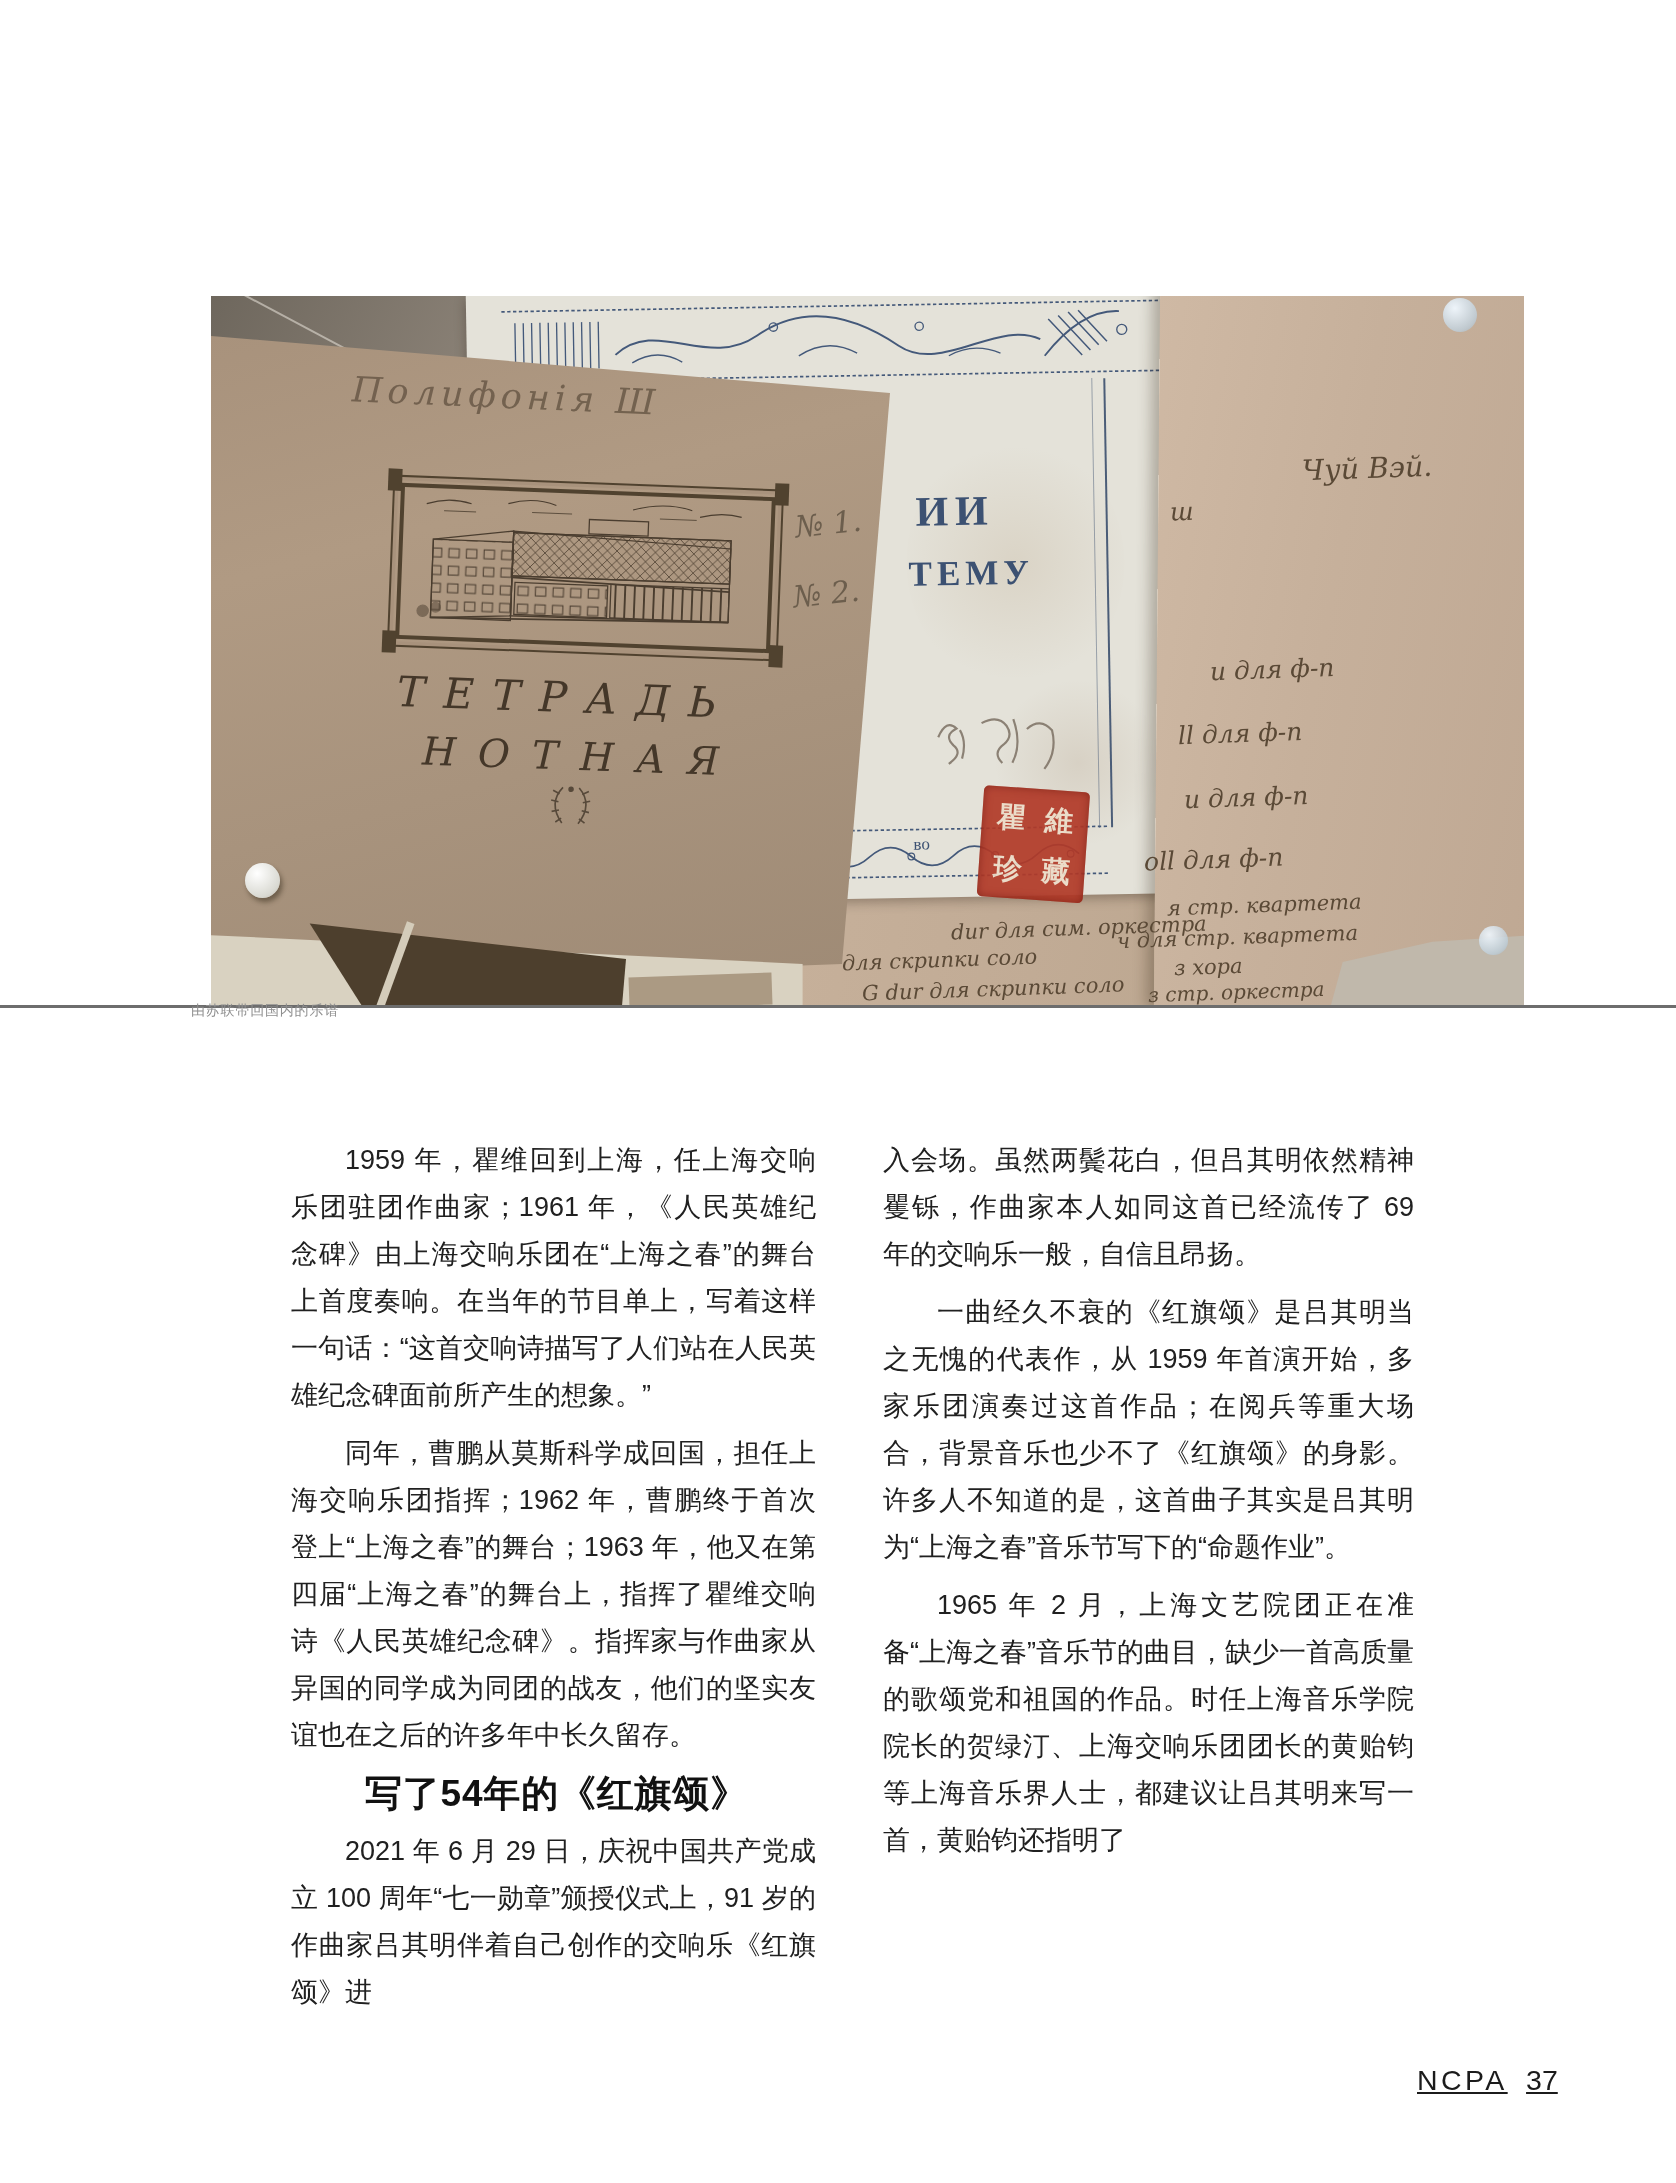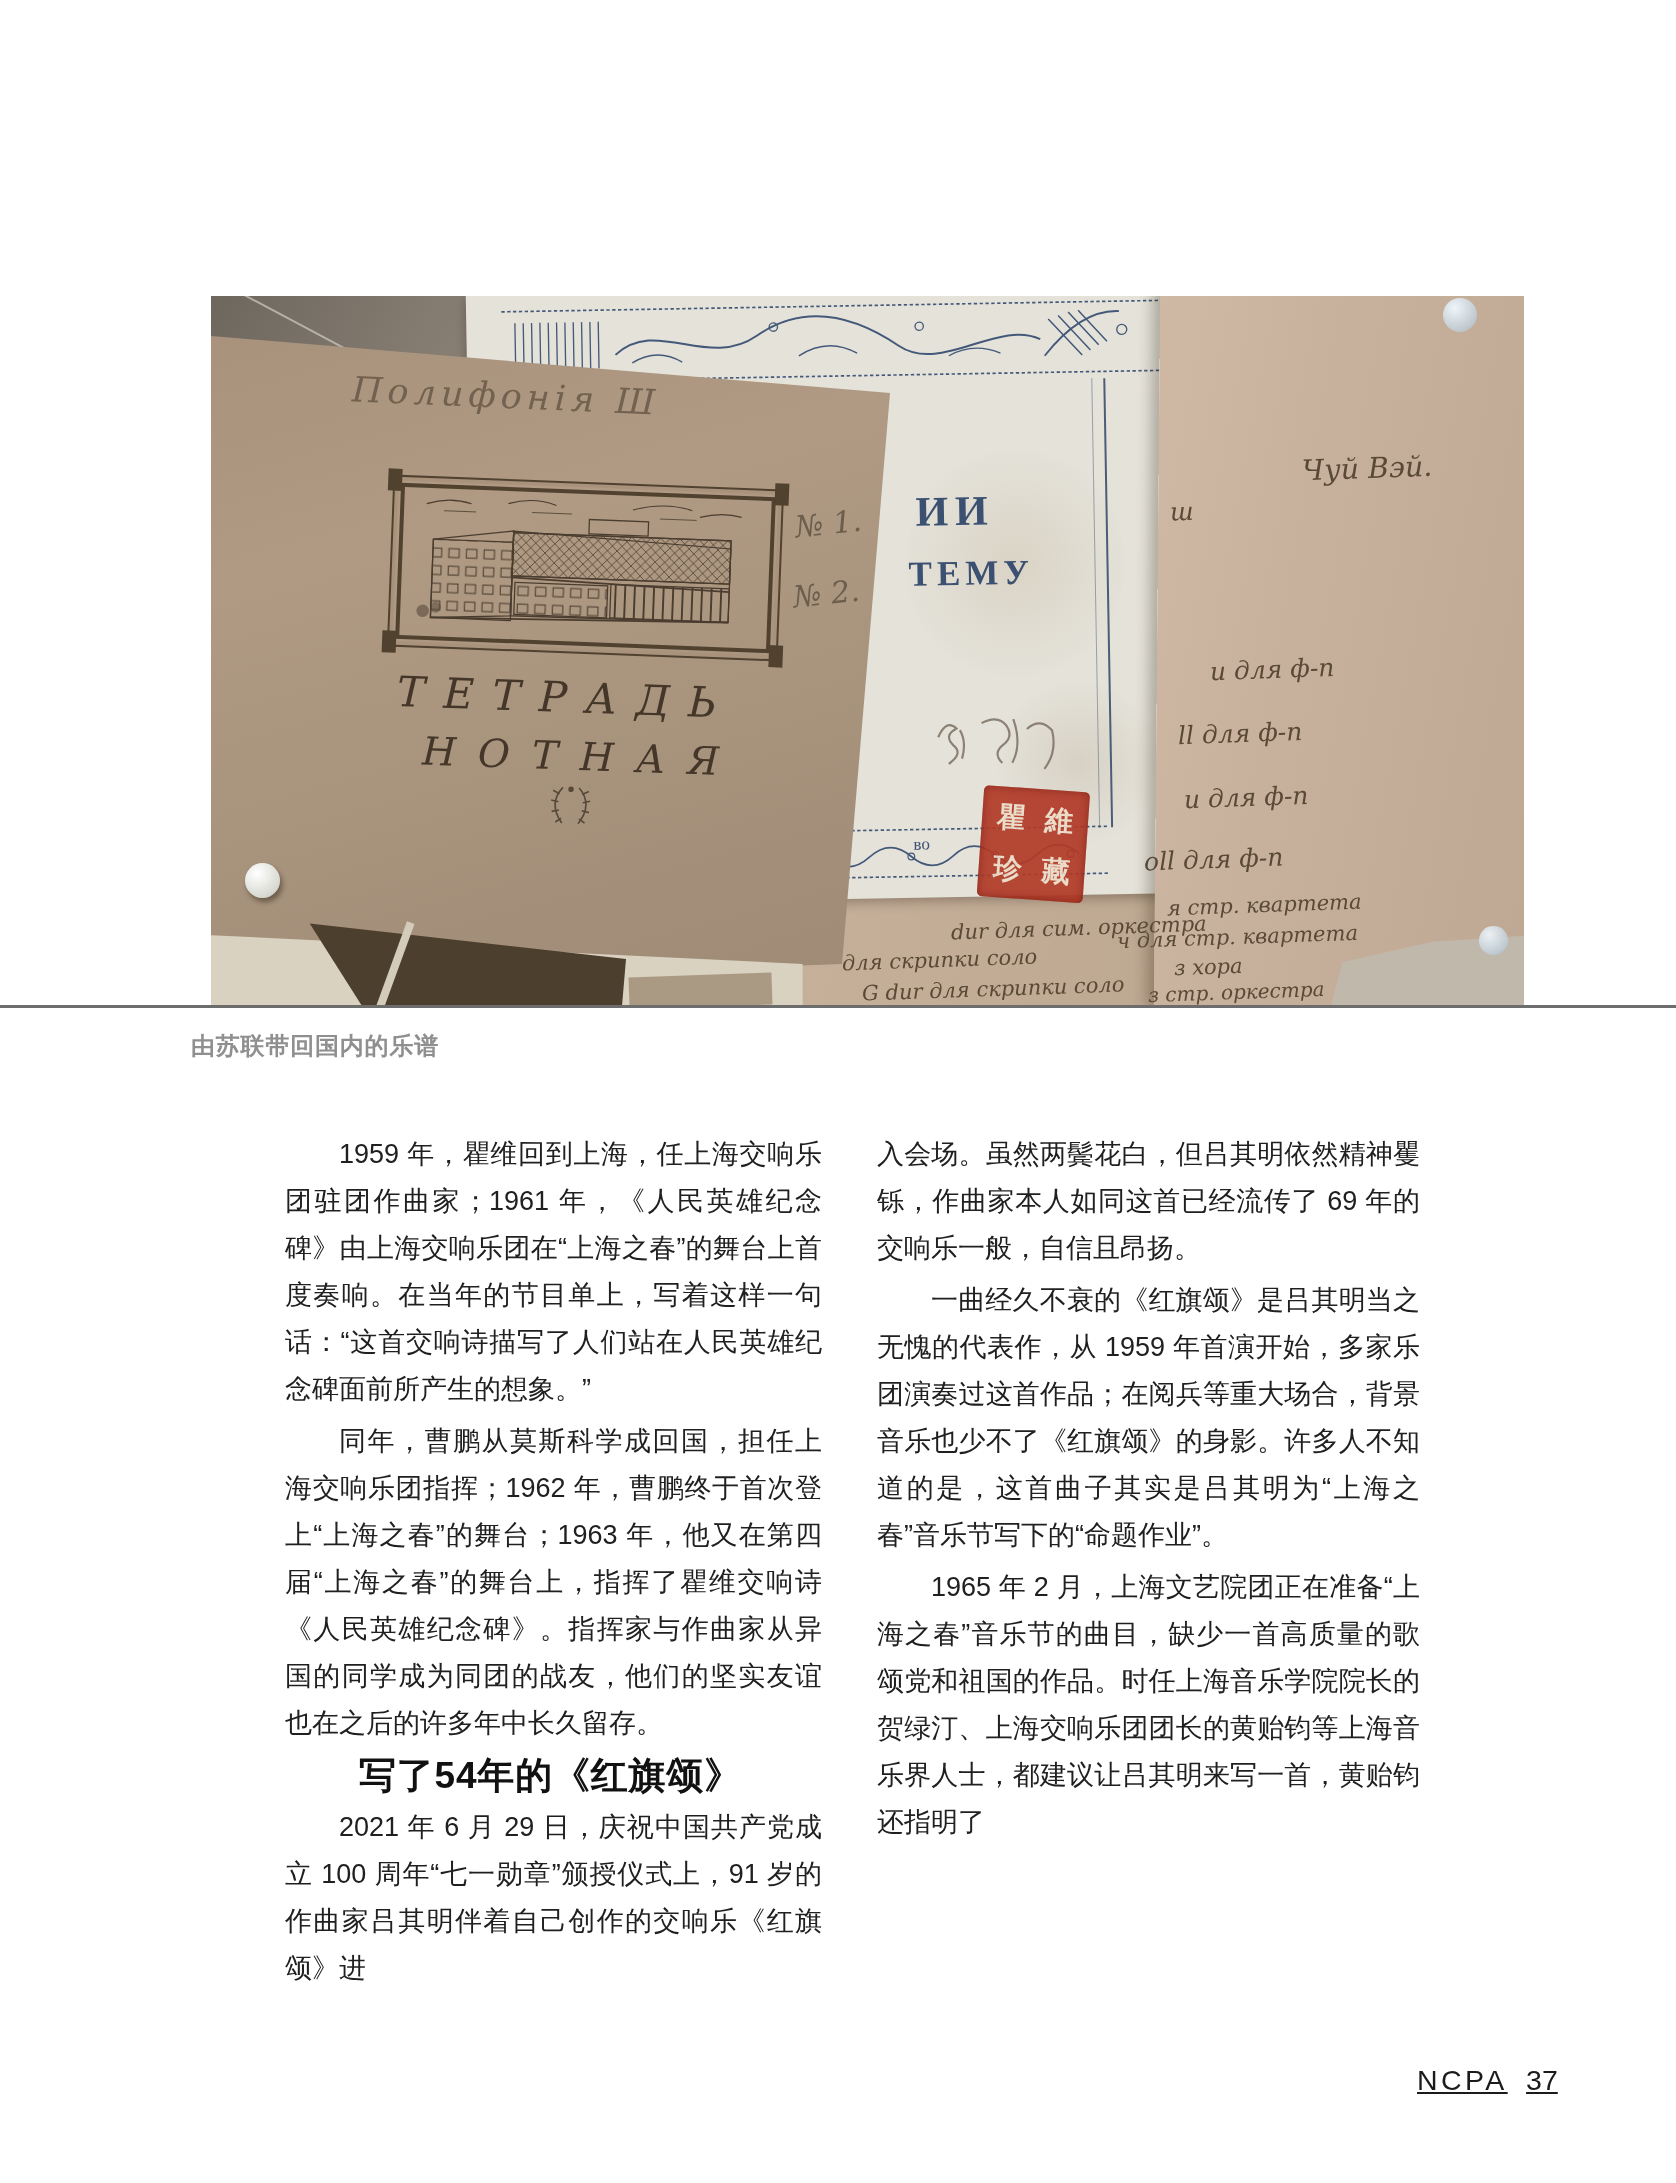--- a/index.html
+++ b/index.html
@@ -73,23 +73,23 @@
   .pin.white{left:34px;top:567px;width:35px;height:35px;
         background:radial-gradient(circle at 35% 30%,#ffffff,#d9d9d2 70%,#b9b4a8);
         box-shadow:2.5px 4.2px 5px rgba(40,30,15,.45);}
   .pin.clear1{left:1232px;top:1.7px;width:34px;height:34px;
         background:radial-gradient(circle at 35% 30%,rgba(240,248,255,.95),rgba(190,210,225,.75) 70%,rgba(150,170,185,.5));}
   .pin.clear2{left:1268px;top:630px;width:28.5px;height:28.5px;
         background:radial-gradient(circle at 35% 30%,rgba(240,248,255,.9),rgba(190,210,225,.7) 70%,rgba(150,170,185,.45));}
 
   
   .rule{left:0;top:1005px;width:1677px;height:2.5px;background:#6d6d6d;}
-  .caption{left:191px;top:1030px;font-size:24px;font-weight:700;color:#8f8f8f;letter-spacing:0.8px;}
+  .caption{left:191px;top:1002px;font-size:14px;font-weight:400;color:#8f8f8f;letter-spacing:0.8px;}
   .col{top:1126px;font-size:27px;line-height:47px;color:#202020;text-align:justify;}
-  .col p{margin:5px;text-indent:2em;}
+  .col p{margin:11px;text-indent:2em;}
   .col p.noindent{text-indent:0;}
   .col-left{left:280px;width:547px;}
   .col-right{left:872px;width:553px;}
   .heading{font-size:37px;line-height:47px;font-weight:700;color:#111;
         margin:59px 0 35px 0;text-indent:0;letter-spacing:0.8px;}
   .footer{top:2064px;left:1417px;font-size:28.5px;color:#1b1b1b;text-decoration:underline;}
   .footer .brand{letter-spacing:3.4px;margin-right:18.4px;}
   svg .ln{stroke:#4a3d2f;fill:none;}
   svg .bl{stroke:#44597a;fill:none;}
 </style>

